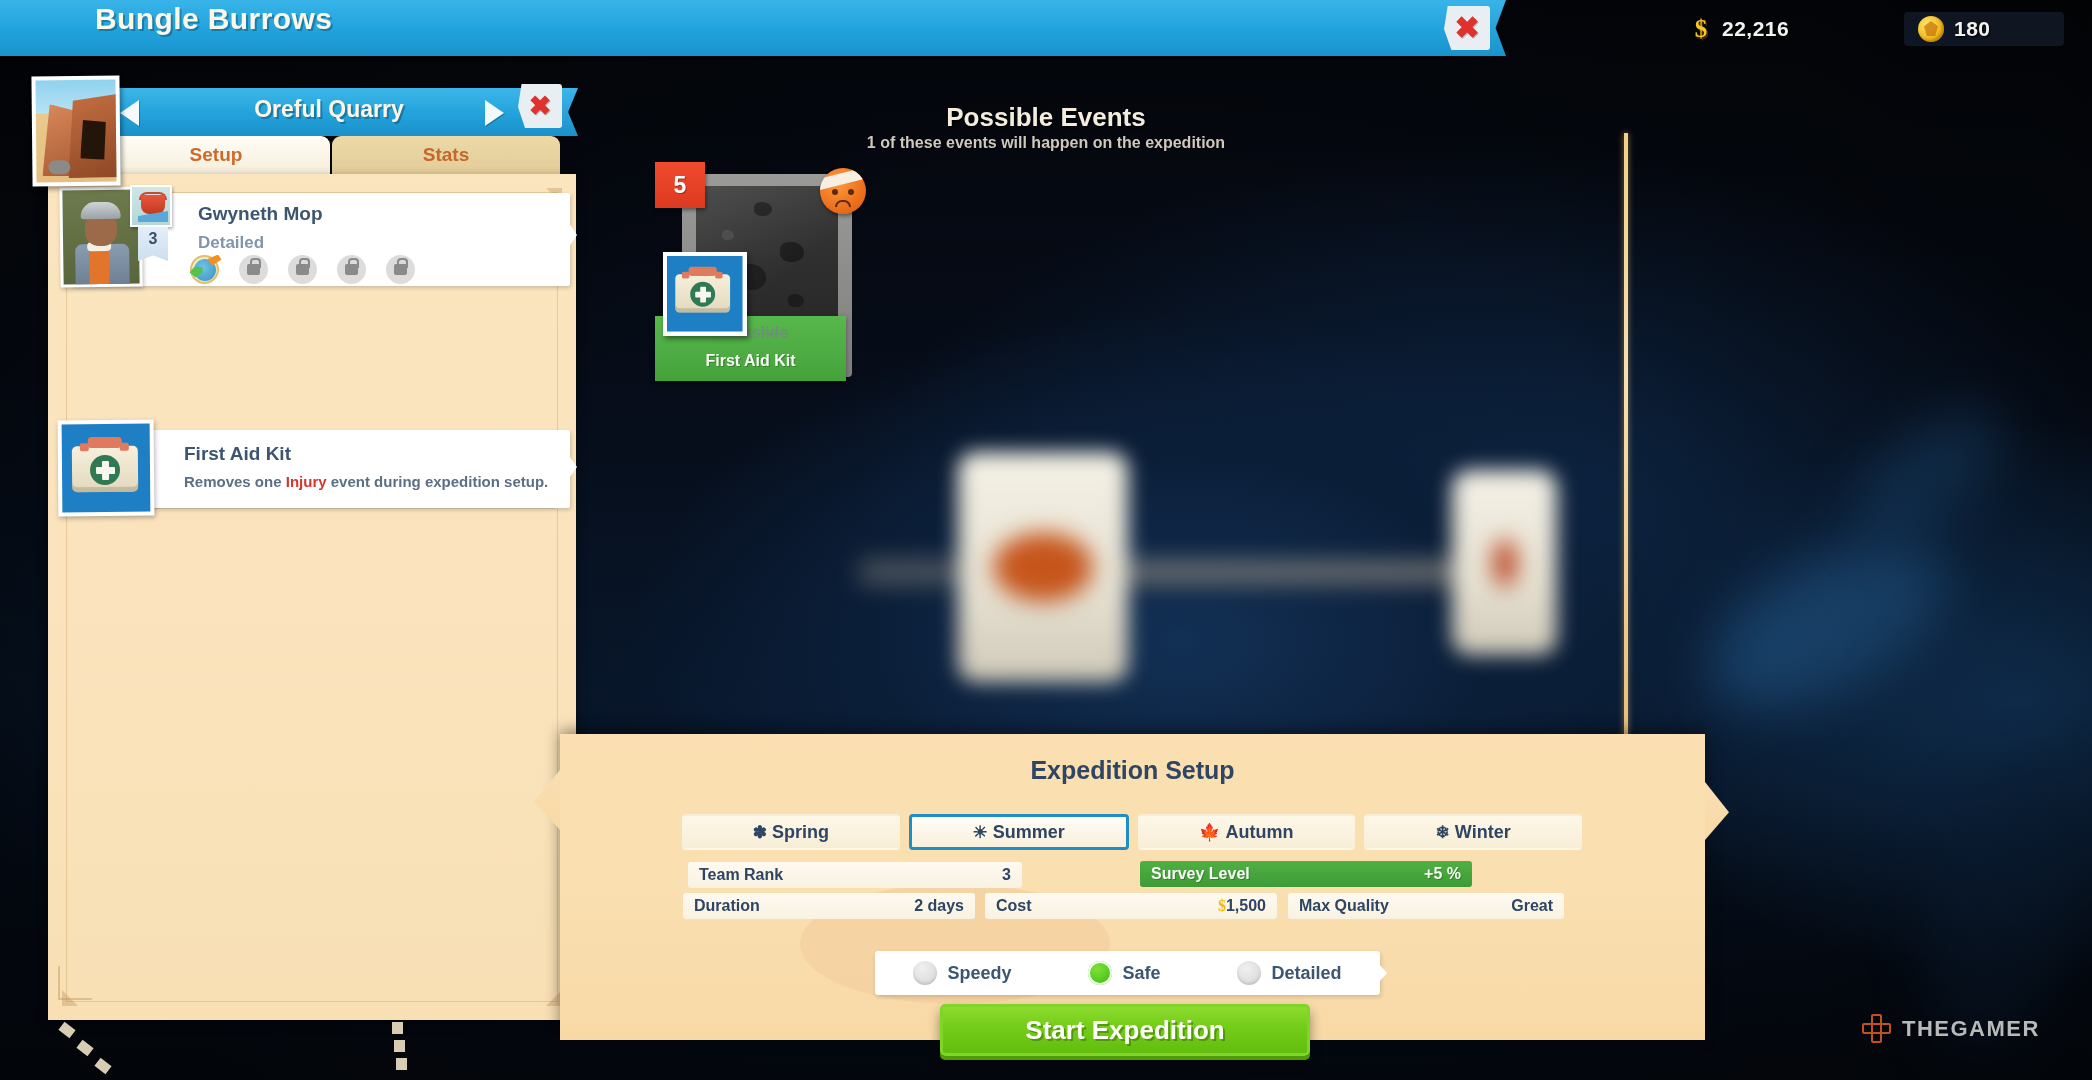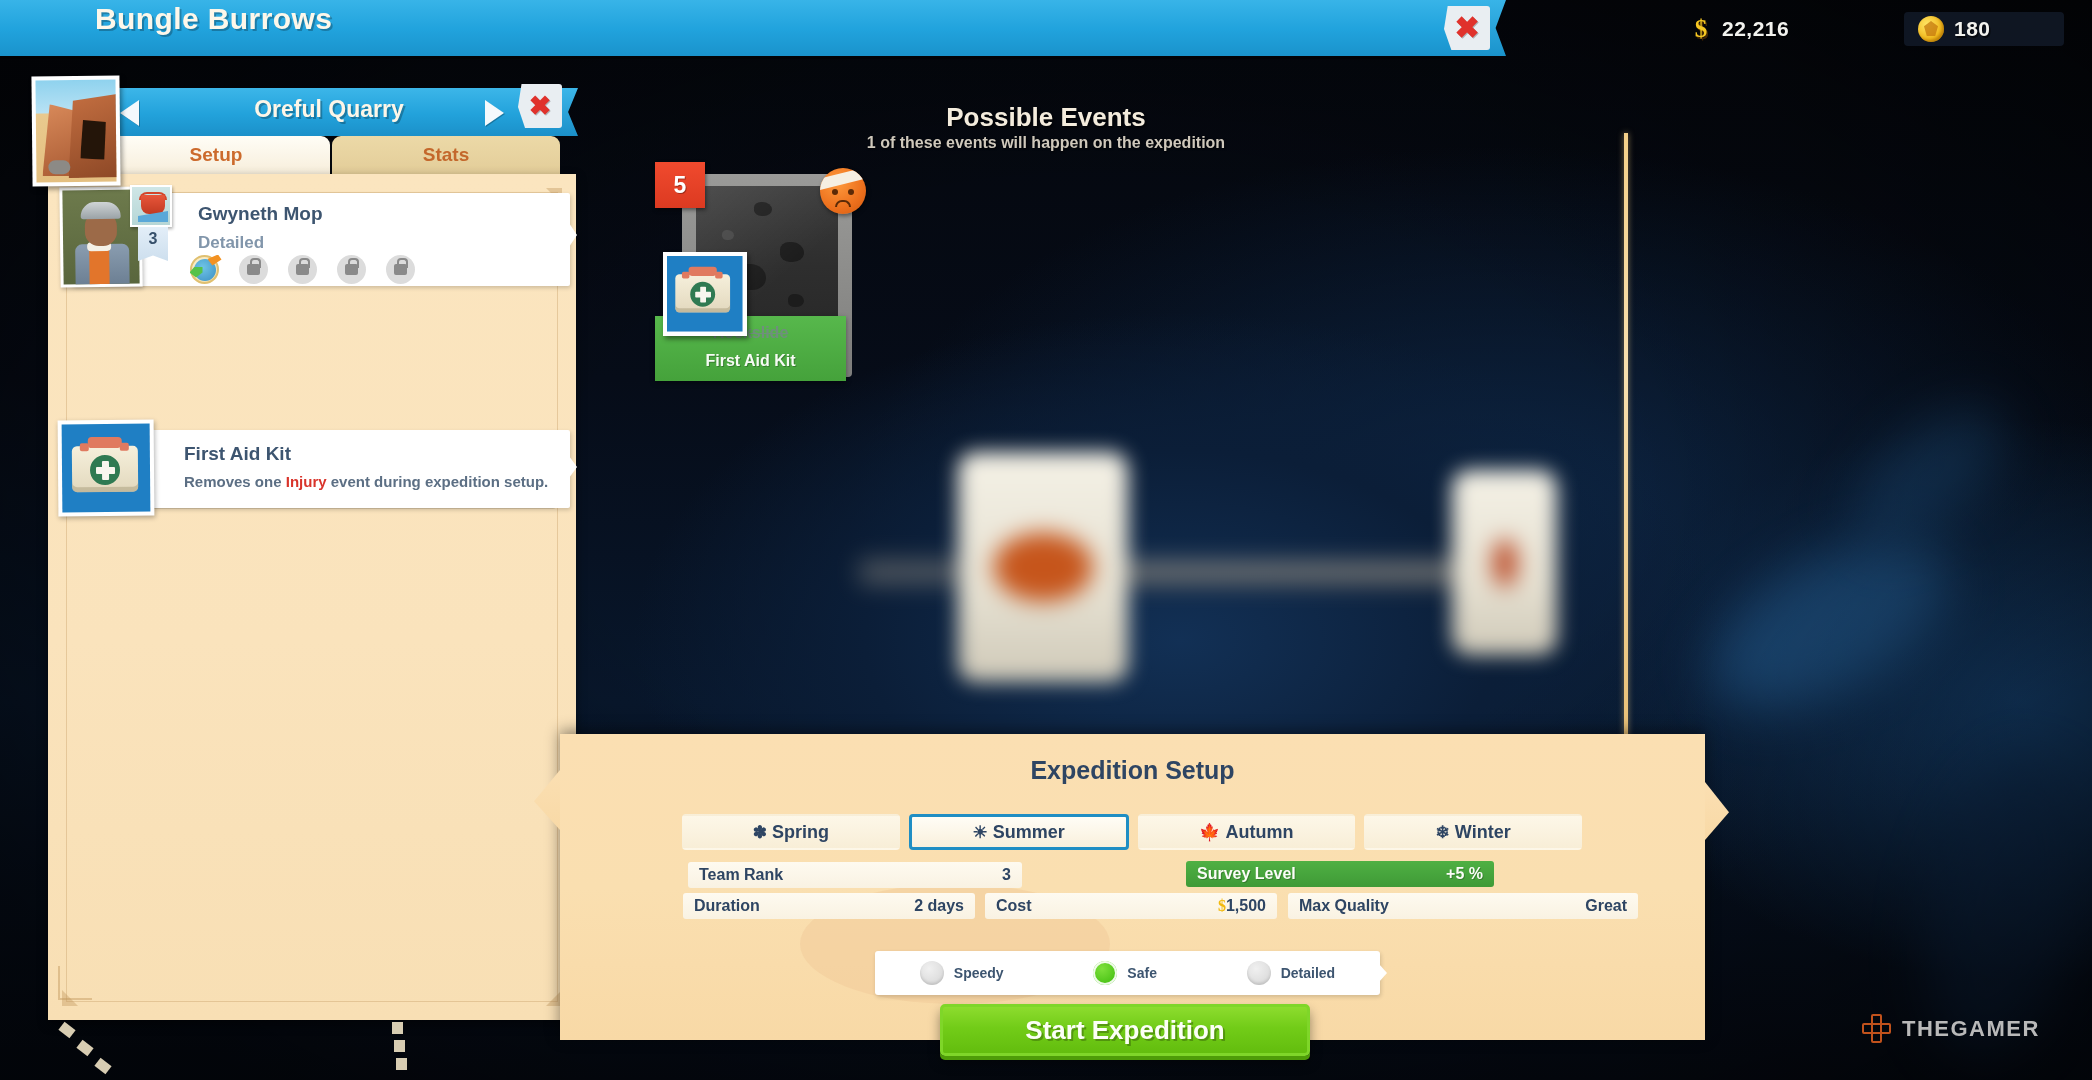--- a/index.html
+++ b/index.html
@@ -360,35 +360,35 @@
   .s-autumn { color:#2e4563; }
   .s-winter { color:#2e4563; }
   .stat-box {
     position:absolute; height:26px; background:linear-gradient(180deg,#fefaf0,#f9f2e2);
     border-radius:3px; display:flex; align-items:center; justify-content:space-between;
     padding:0 11px; font-size:16px; font-weight:bold; color:#2e4563;
   }
   .stat-box.green { background:linear-gradient(180deg,#4fb043,#3f9a36); color:#fbfdf8;
     text-shadow:1px 1px 0 rgba(0,0,0,.22); }
   .sb-teamrank { left:688px; top:862px; width:334px; }
-  .sb-survey   { left:1140px; top:861px; width:308px;margin-left:46px; }
+  .sb-survey   { left:1140px; top:861px; width:332px; }
   .sb-duration { left:683px; top:893px; width:292px; }
   .sb-cost     { left:985px; top:893px; width:292px; }
-  .sb-quality  { left:1288px; top:893px; width:350px; }
+  .sb-quality  { left:1288px; top:893px; width:276px; }
   .cost-icon { color:#f2b90d; font-weight:bold; font-family:"Liberation Serif", serif; }
 
   .speed-row {
     position:absolute; left:875px; top:951px; width:505px; height:44px;
     background:#fff; border-radius:3px; display:flex; align-items:center;
     justify-content:space-around; box-shadow:1px 2px 4px rgba(0,0,0,.16);
   }
   .speed-row::after { content:""; position:absolute; right:-7px; top:13px; width:0; height:0;
     border-top:9px solid transparent; border-bottom:9px solid transparent; border-left:8px solid #fff; }
   .speed-opt { display:flex; align-items:center; gap:10px; cursor:pointer;
-    font-size:14px; font-weight:bold; color:#3d5570;text-align:right; }
+    font-size:18px; font-weight:bold; color:#3d5570;text-align:right; }
   .radio { width:24px; height:24px; border-radius:50%;
     background:radial-gradient(circle at 38% 32%,#f0f0f0,#d4d4d4);
     box-shadow:inset 0 -2px 3px rgba(0,0,0,.12); }
   .radio.on { background:radial-gradient(circle at 38% 32%,#7ee03c,#4cc417 70%,#3da80f 100%);
     box-shadow:0 0 0 2px rgba(255,255,255,.9) inset; }
 
   .start-btn {
     position:absolute; left:940px; top:1004px; width:370px; height:52px; cursor:pointer;
     background:linear-gradient(180deg,#8ddc2e 0%, #72cc18 45%, #63bd0e 100%);
     border:3px solid #7fd629; border-radius:5px;

